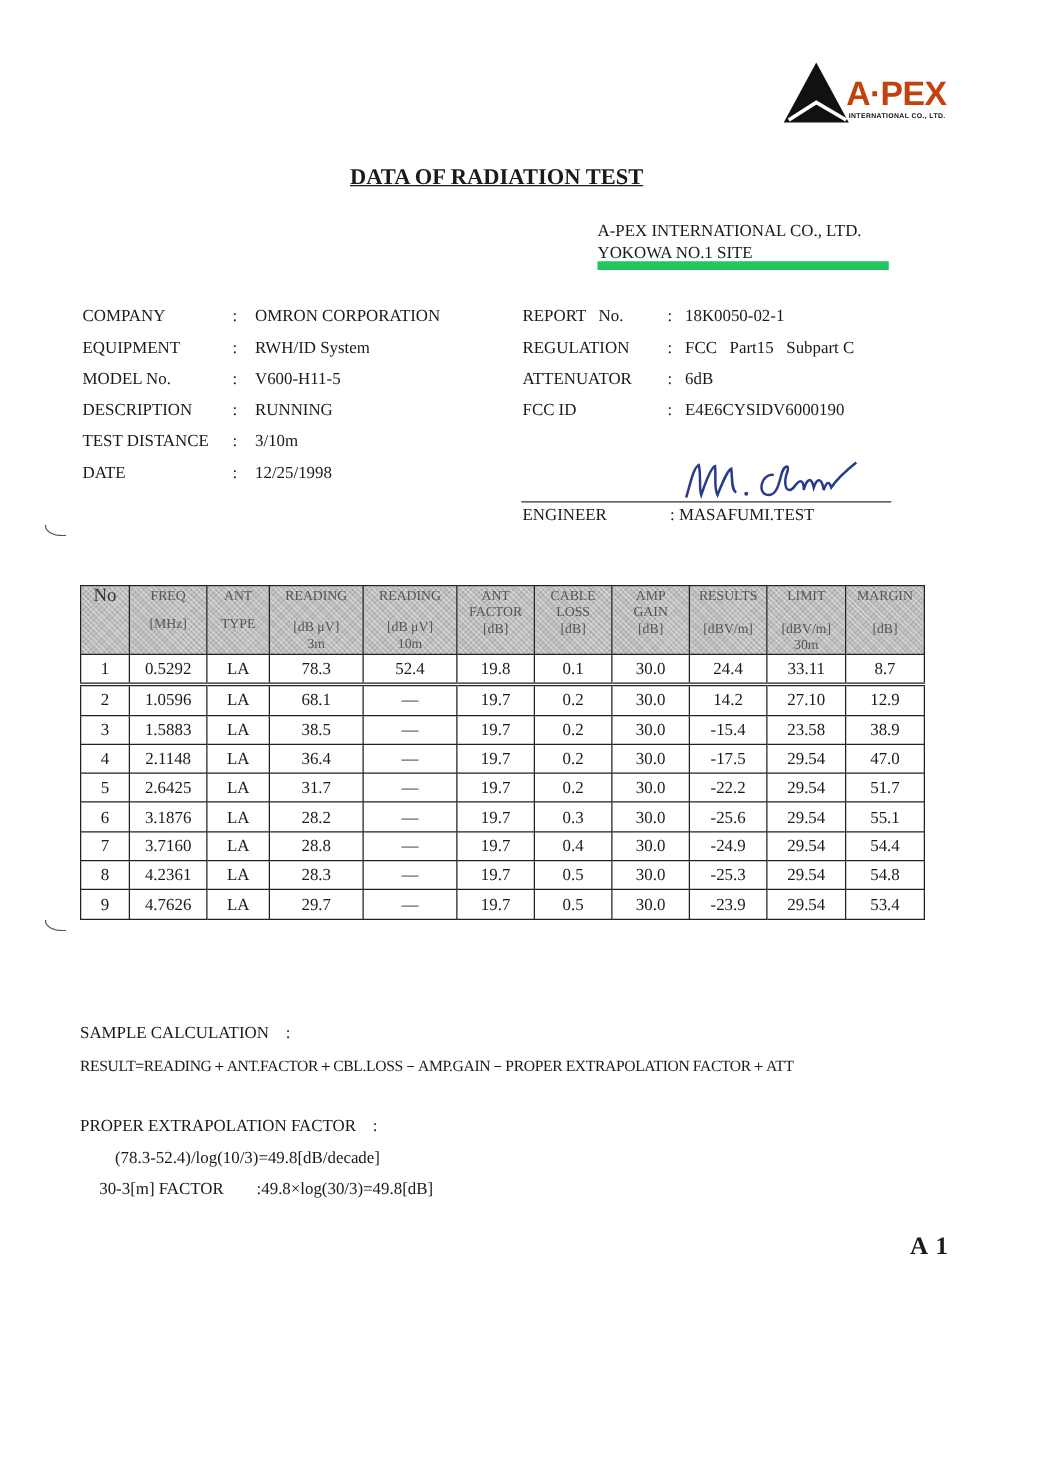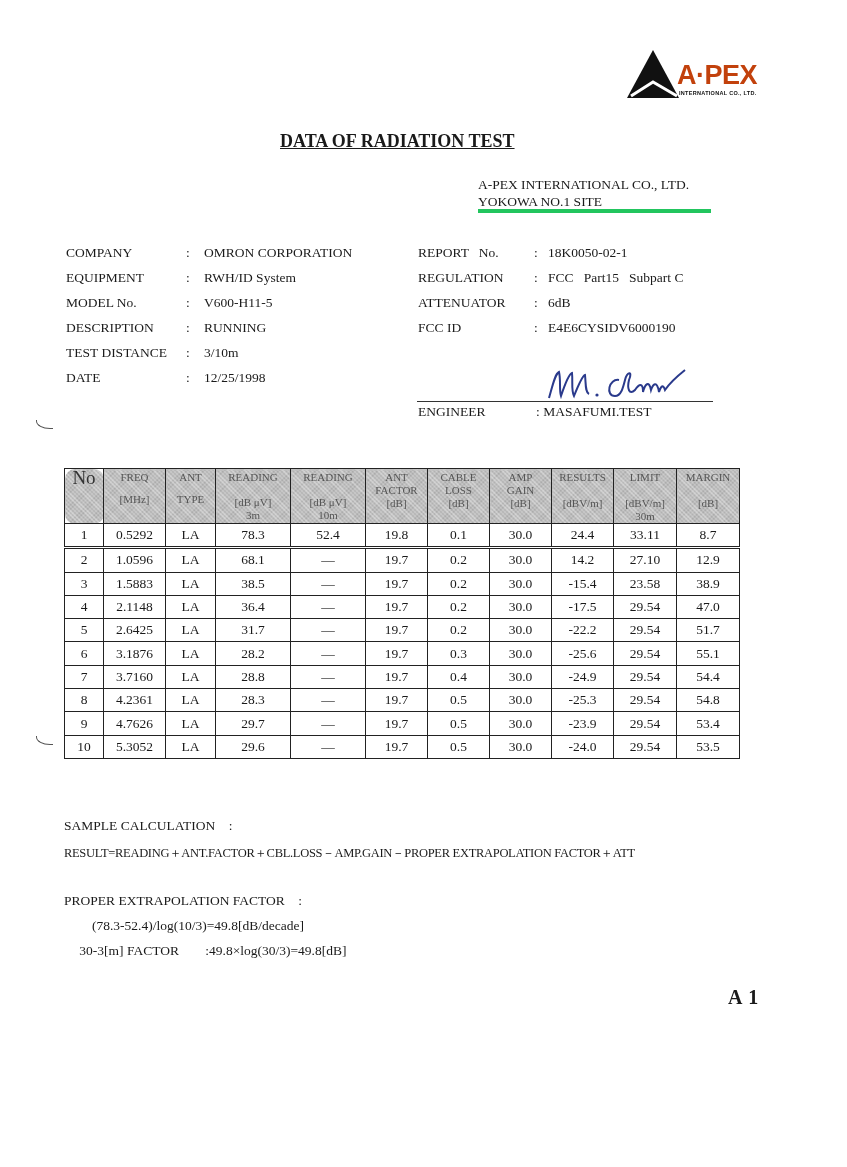--- a/index.html
+++ b/index.html
@@ -10,21 +10,21 @@
   .abs { position: absolute; }
 
   
   .logo { left: 627px; top: 48px; width: 140px; height: 54px; }
   .logo-text { position: absolute; left: 50px; top: 12px; font-family: "Liberation Sans", sans-serif; font-weight: bold; font-size: 27px; letter-spacing: -0.5px; color: #c2410c; }
   .logo-sub { position: absolute; left: 52px; top: 42px; font-family: "Liberation Sans", sans-serif; font-weight: bold; font-size: 5.5px; letter-spacing: 0.3px; color: #111; white-space: nowrap; }
 
   .title { left: 280px; top: 131px; font-size: 18px; font-weight: bold; text-decoration: underline; letter-spacing: 0px; }
 
   .co-name { left: 478px; top: 177px; font-size: 13.5px; }
-  .co-site { left: 478px; top: 194px; font-size: 13.5px; width: 233px; border-bottom: 4px solid #22c55e; line-height: 15px; }
+  .co-site { left: 478px; top: 194px; font-size: 13.5px; width: 233px; border-bottom: 7px solid #22c55e; line-height: 15px; }
 
   .kv { font-size: 13.5px; white-space: nowrap; }
   .kv .k { display: inline-block; }
   .kv .c { display: inline-block; }
   .left-block .k { width: 120px; }
   .left-block .c { width: 18px; }
   .right-block .k { width: 116px; }
   .right-block .c { width: 14px; }
 
   .sig-line { left: 417px; top: 401px; width: 296px; border-top: 1px solid #333; }
@@ -40,21 +40,21 @@
     background-color: #bdbdbd;
     background-image: repeating-linear-gradient(45deg, rgba(255,255,255,0.45) 0 1px, transparent 1px 3px),
                       repeating-linear-gradient(-45deg, rgba(0,0,0,0.12) 0 1px, transparent 1px 3px);
     padding-top: 2px;
   }
   .tbl th .h1 { display: block; }
   .tbl th .h2 { display: block; }
   .tbl th .h3 { display: block; }
   .tbl td { height: 22.3px; }
   .tbl tr.first td { border-bottom: 3.5px double #222; }
-  .tbl th.no-col { font-size: 19px; color: #333; border-radius: 10px; }
+  .tbl th.no-col { font-size: 15px; color: #333; }
 
   .calc-title { left: 64px; top: 818px; font-size: 13.5px; white-space: nowrap; }
   .calc-formula { left: 64px; top: 845px; font-size: 12.5px; white-space: nowrap; letter-spacing: -0.3px; }
   .extr-title { left: 64px; top: 893px; font-size: 13.5px; white-space: nowrap; }
   .extr-l1 { left: 64px; top: 918px; font-size: 13.5px; white-space: nowrap; margin-left: 28px; }
   .extr-l2 { left: 64px; top: 943px; font-size: 13.5px; white-space: nowrap; text-align: right; }
   .extr-l2 .k { display: inline-block; width: 115px; }
   .extr-l2 .c { display: inline-block; width: 30px; }
 
   .page-num { left: 728px; top: 986px; font-size: 20px; font-weight: bold; letter-spacing: 1px; }
@@ -302,33 +302,20 @@
         <td>LA</td>
         <td>29.7</td>
         <td>—</td>
         <td>19.7</td>
         <td>0.5</td>
         <td>30.0</td>
         <td>-23.9</td>
         <td>29.54</td>
         <td>53.4</td>
       </tr>
-      <tr>
-        <td>10</td>
-        <td>5.3052</td>
-        <td>LA</td>
-        <td>29.6</td>
-        <td>—</td>
-        <td>19.7</td>
-        <td>0.5</td>
-        <td>30.0</td>
-        <td>-24.0</td>
-        <td>29.54</td>
-        <td>53.5</td>
-      </tr>
     </tbody>
 </table>
 
 <div class="abs calc-title" style="white-space:pre;">SAMPLE CALCULATION    :</div>
 <div class="abs calc-formula">RESULT=READING＋ANT.FACTOR＋CBL.LOSS－AMP.GAIN－PROPER EXTRAPOLATION FACTOR＋ATT</div>
 
 <div class="abs extr-title" style="white-space:pre;">PROPER EXTRAPOLATION FACTOR    :</div>
 <div class="abs extr-l1">(78.3-52.4)/log(10/3)=49.8[dB/decade]</div>
 <div class="abs extr-l2">
   <span class="k">30-3[m] FACTOR</span><span class="c">:</span><span>49.8×log(30/3)=49.8[dB]</span>

